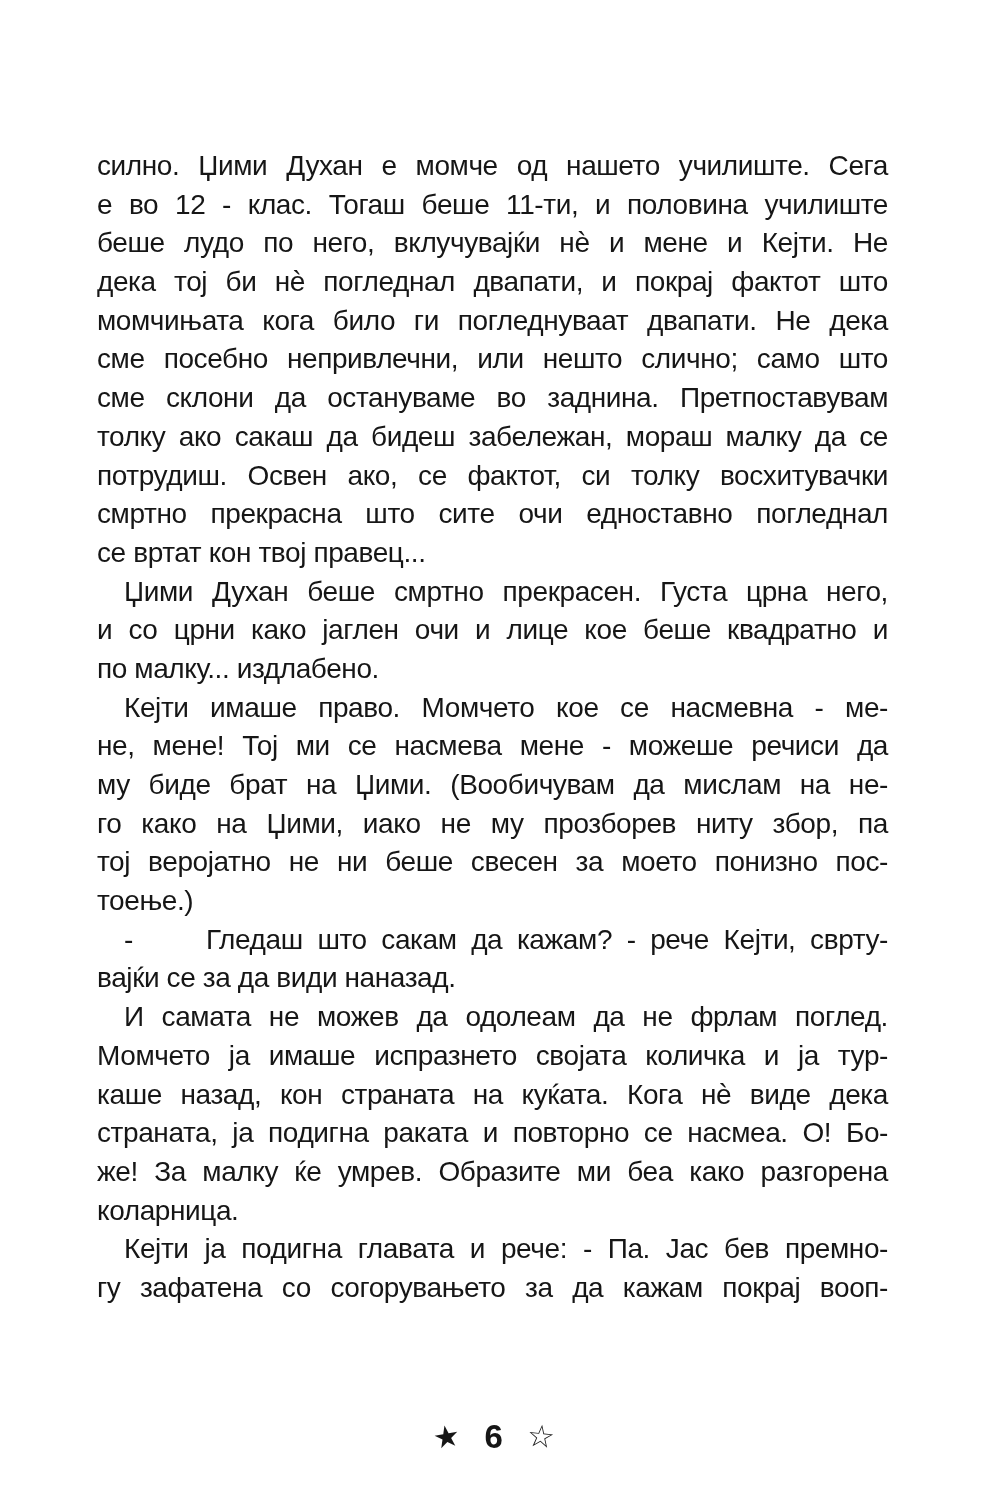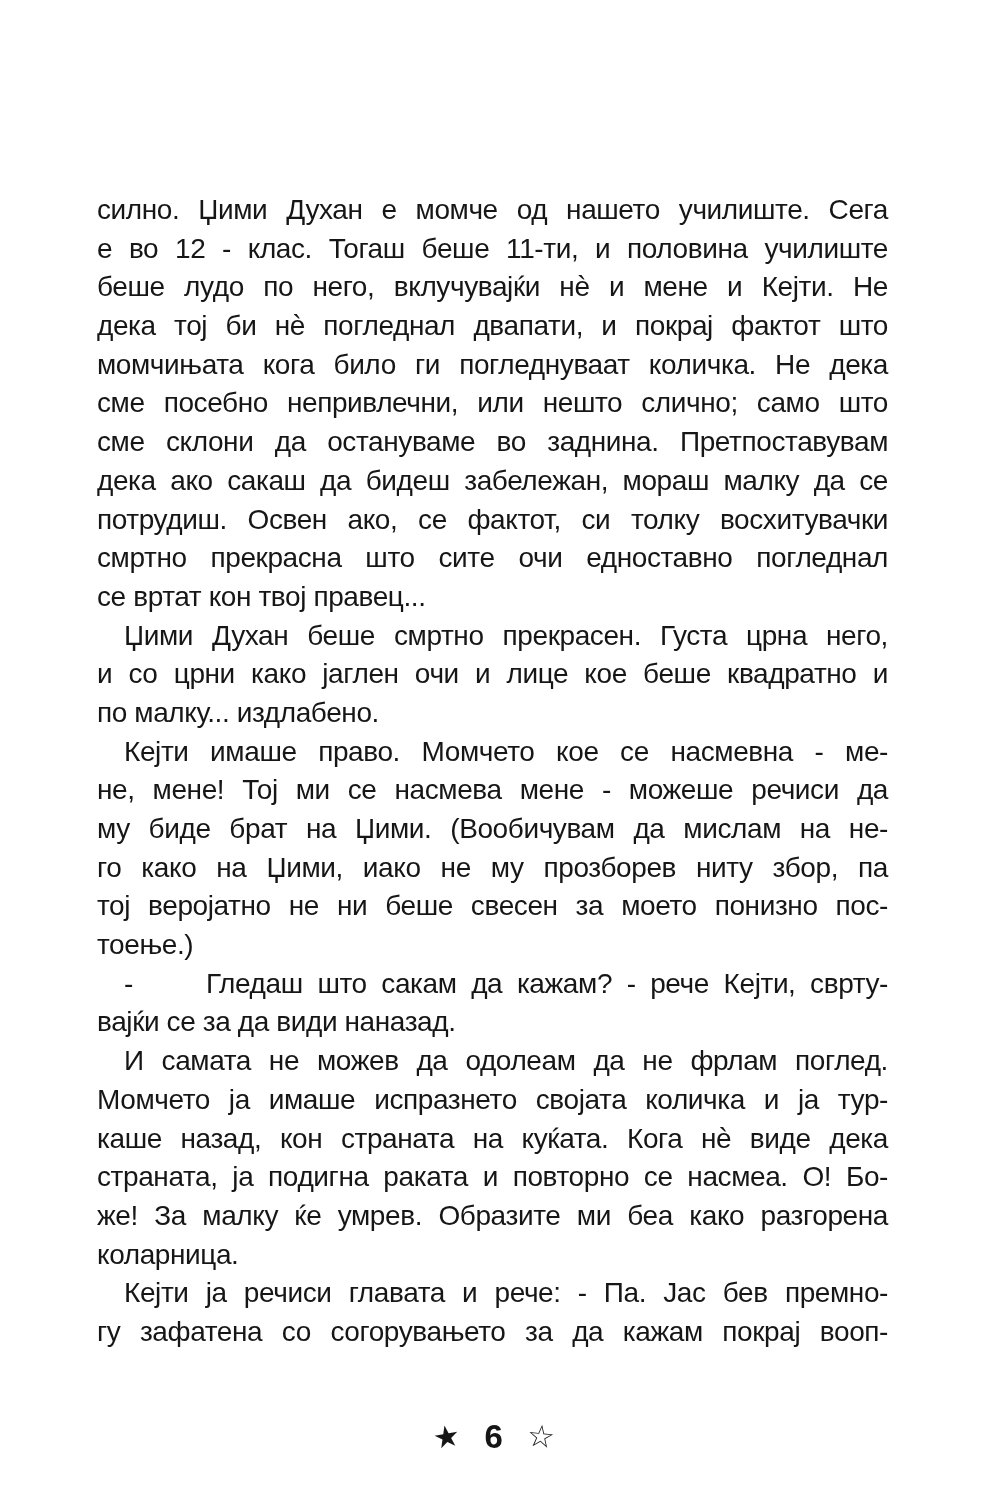--- a/index.html
+++ b/index.html
@@ -14,21 +14,20 @@
     background: #ffffff;
     overflow: hidden;
     font-family: "Liberation Sans", sans-serif;
     color: #161616;
   }
   .content {
     position: absolute;
     left: 97px;
     top: 147px;
     width: 791px;
-    margin-top: 44px;
   }
   .line {
     height: 38.7px;
     font-size: 28px;
     line-height: 38.7px;
     letter-spacing: -0.4px;
     text-align: justify;
     text-align-last: justify;
     white-space: normal;
     overflow: visible;
@@ -67,45 +66,45 @@
 </style>
 </head>
 <body>
 
 <div class="page">
   <div class="content">
     <div class="line">силно. Џими Духан е момче од нашето училиште. Сега</div>
     <div class="line">е во 12 - клас. Тогаш беше 11-ти, и половина училиште</div>
     <div class="line">беше лудо по него, вклучувајќи нѐ и мене и Кејти. Не</div>
     <div class="line">дека тој би нѐ погледнал двапати, и покрај фактот што</div>
-    <div class="line">момчињата кога било ги погледнуваат количка. Не дека</div>
+    <div class="line">момчињата кога било ги погледнуваат двапати. Не дека</div>
     <div class="line">сме посебно непривлечни, или нешто слично; само што</div>
     <div class="line">сме склони да остануваме во заднина. Претпоставувам</div>
-    <div class="line">дека ако сакаш да бидеш забележан, мораш малку да се</div>
+    <div class="line">толку ако сакаш да бидеш забележан, мораш малку да се</div>
     <div class="line">потрудиш. Освен ако, се фактот, си толку восхитувачки</div>
     <div class="line">смртно прекрасна што сите очи едноставно погледнал</div>
     <div class="line end">се вртат кон твој правец...</div>
     <div class="line in">Џими Духан беше смртно прекрасен. Густа црна него,</div>
     <div class="line">и со црни како јаглен очи и лице кое беше квадратно и</div>
     <div class="line end">по малку... издлабено.</div>
     <div class="line in">Кејти имаше право. Момчето кое се насмевна - ме-</div>
     <div class="line">не, мене! Тој ми се насмева мене - можеше речиси да</div>
     <div class="line">му биде брат на Џими. (Вообичувам да мислам на не-</div>
     <div class="line">го како на Џими, иако не му прозборев ниту збор, па</div>
     <div class="line">тој веројатно не ни беше свесен за моето понизно пос-</div>
     <div class="line end">тоење.)</div>
     <div class="line in">-&nbsp;&nbsp;&nbsp;&nbsp;&nbsp;Гледаш што сакам да кажам? - рече Кејти, сврту-</div>
     <div class="line end">вајќи се за да види наназад.</div>
     <div class="line in">И самата не можев да одолеам да не фрлам поглед.</div>
     <div class="line">Момчето ја имаше испразнето својата количка и ја тур-</div>
     <div class="line">каше назад, кон страната на куќата. Кога нѐ виде дека</div>
     <div class="line">страната, ја подигна раката и повторно се насмеа. О! Бо-</div>
     <div class="line">же! За малку ќе умрев. Образите ми беа како разгорена</div>
     <div class="line end">коларница.</div>
-    <div class="line in">Кејти ја речиси главата и рече: - Па. Јас бев премно-</div>
+    <div class="line in">Кејти ја подигна главата и рече: - Па. Јас бев премно-</div>
     <div class="line">гу зафатена со согорувањето за да кажам покрај вооп-</div>
   </div>
 
   <div class="footer">
     <span class="star filled">★</span>
     <span class="page-num">6</span>
     <span class="star outline">☆</span>
   </div>
 </div>
 

